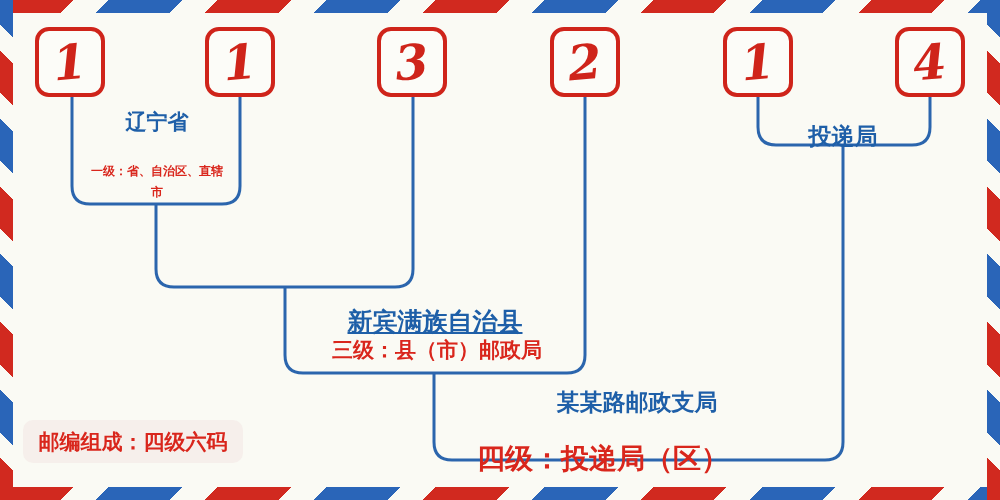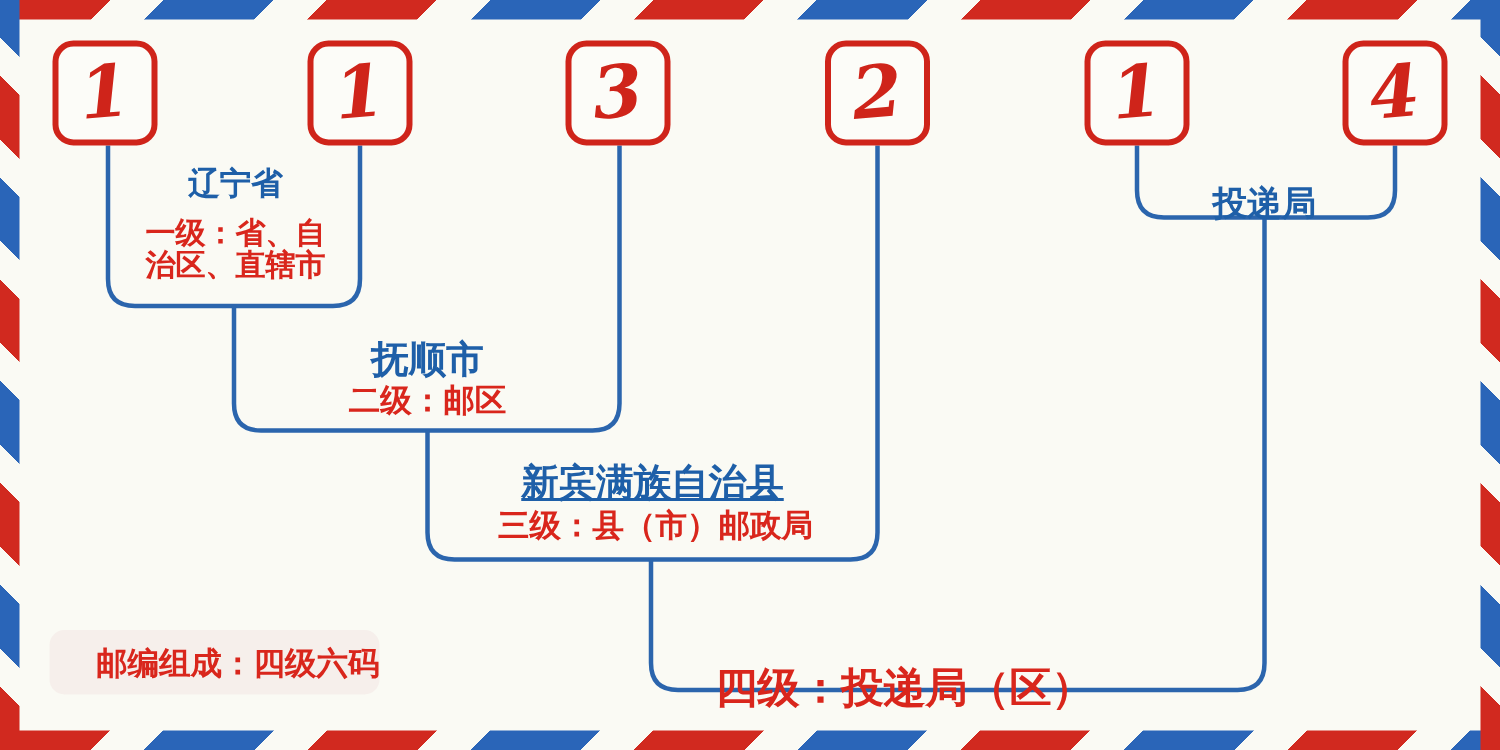--- a/index.html
+++ b/index.html
@@ -55,34 +55,34 @@
   .connectors path{fill:none;stroke:var(--blue);stroke-width:3;}
 
   
   .lbl{
     position:absolute;transform:translateX(-50%);
     font-weight:bold;text-align:center;white-space:nowrap;line-height:1.1;
   }
   .lbl.blue{color:var(--blue-text);}
   .lbl.red{color:var(--red-text);}
   .lbl-province-name{left:157px;top:111px;font-size:21px;}
-  .lbl-province-desc{left:157px;top:145px;font-size:20px;width:134px;white-space:normal;line-height:21px;text-align:center;}
+  .lbl-province-desc{left:157px;top:161px;font-size:12px;width:134px;white-space:normal;line-height:21px;text-align:center;}
   .lbl-city-name{left:285px;top:226px;font-size:25px;}
   .lbl-city-desc{left:285px;top:256px;font-size:21px;}
   .lbl-county-name{left:435px;top:308px;font-size:25px;text-decoration:underline;}
   .lbl-county-desc{left:437px;top:339px;font-size:21px;}
   .lbl-branch-name{left:637px;top:390px;font-size:23px;}
   .lbl-branch-desc{left:603px;top:424px;font-size:28px;margin-top:20px;}
   .lbl-delivery{left:843px;top:124px;font-size:23px;}
 
   
   .footer-pill{
-    position:absolute;left:33px;top:420px;width:220px;height:43px;
+    position:absolute;left:23px;top:420px;width:220px;height:43px;
     background:var(--pill-bg);border-radius:10px;
-    display:flex;align-items:center;justify-content:flex-end;
+    display:flex;align-items:center;justify-content:center;
   }
   .footer-pill span{color:var(--red-text);font-weight:bold;font-size:21px;white-space:nowrap;}
 </style>
 </head>
 <body>
 
 <div class="canvas">
 
   <div class="stripe h top"></div>
   <div class="stripe h bottom"></div>
@@ -112,26 +112,25 @@
   <div class="digit-box db5">
     <span class="digit">1</span>
   </div>
   <div class="digit-box db6">
     <span class="digit">4</span>
   </div>
 
   <div class="lbl blue lbl-province-name">辽宁省</div>
   <div class="lbl red lbl-province-desc">一级：省、自治区、直辖市</div>
 
-  <div class="lbl blue lbl-city-name">抚顺市</div>
-  <div class="lbl red lbl-city-desc">二级：邮区</div>
 
   <div class="lbl blue lbl-county-name">新宾满族自治县</div>
   <div class="lbl red lbl-county-desc">三级：县（市）邮政局</div>
 
+  <div class="lbl blue lbl-branch-name">某某路邮政支局</div>
   <div class="lbl red lbl-branch-desc">四级：投递局（区）</div>
 
   <div class="lbl blue lbl-delivery">投递局</div>
 
   <div class="footer-pill">
     <span>邮编组成：四级六码</span>
   </div>
 
 </div>
 

